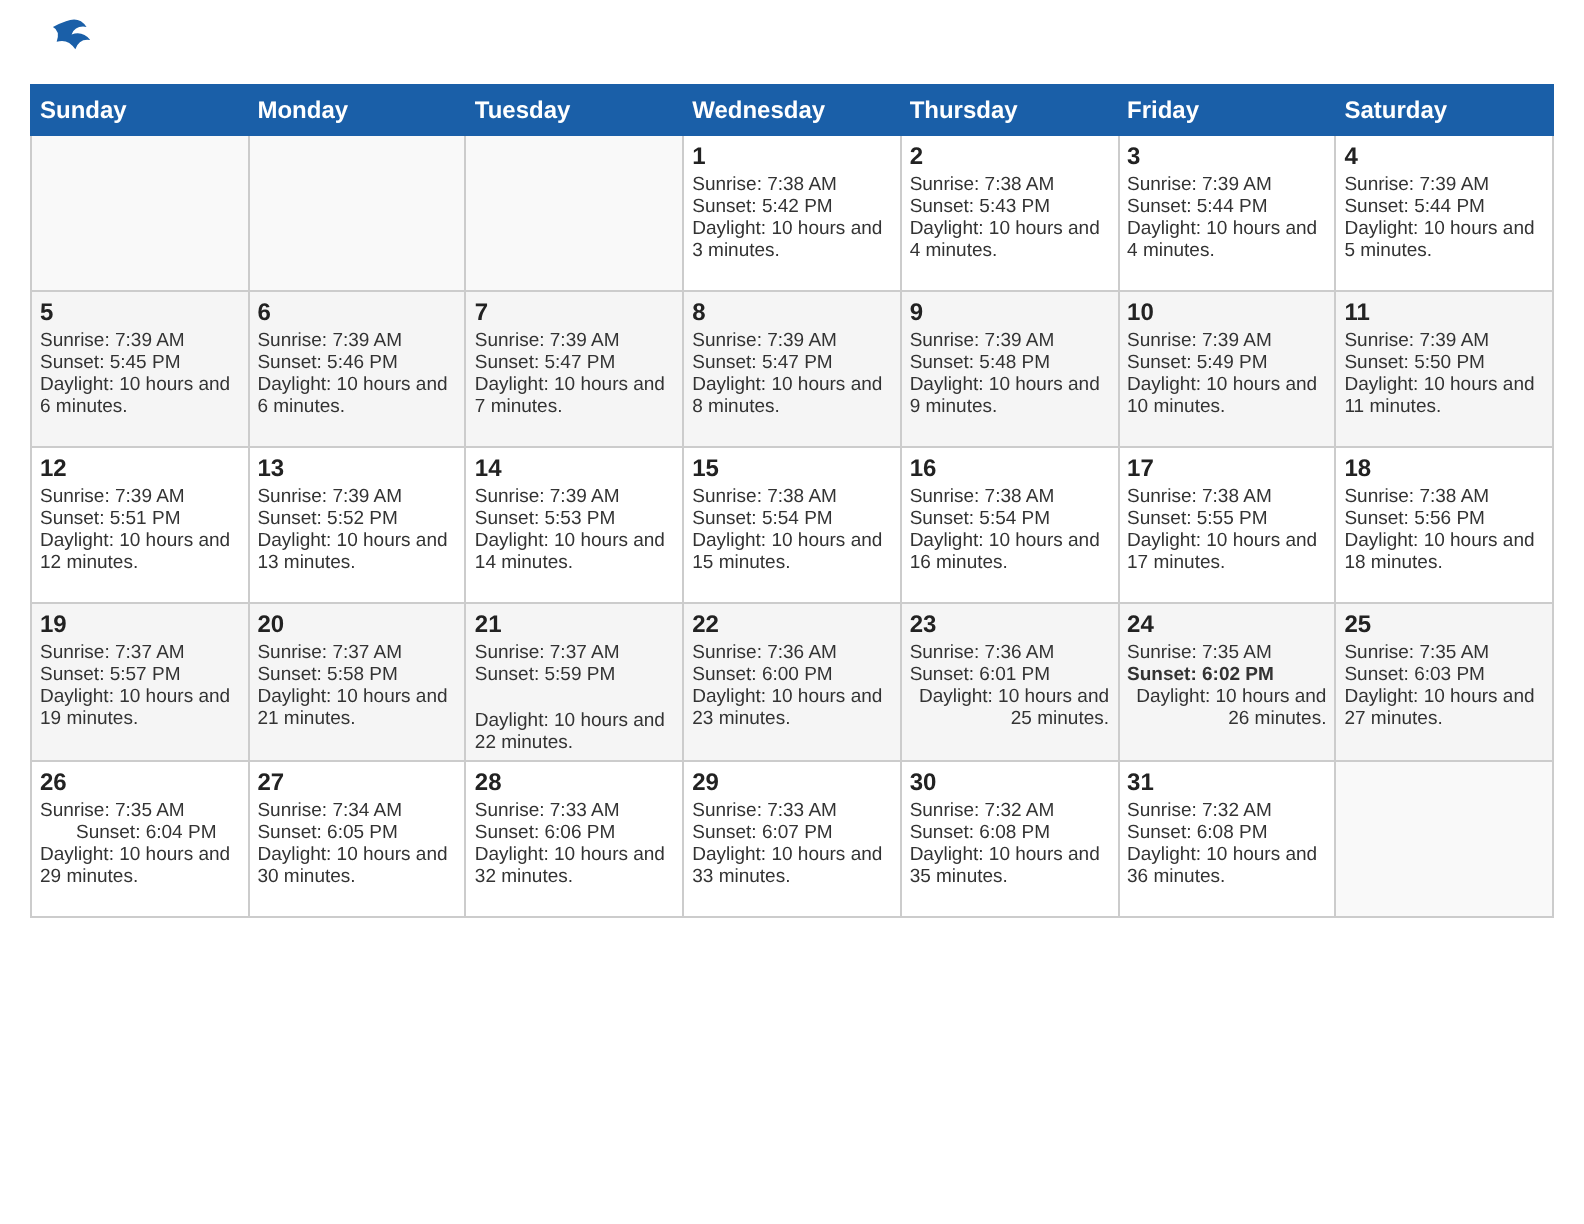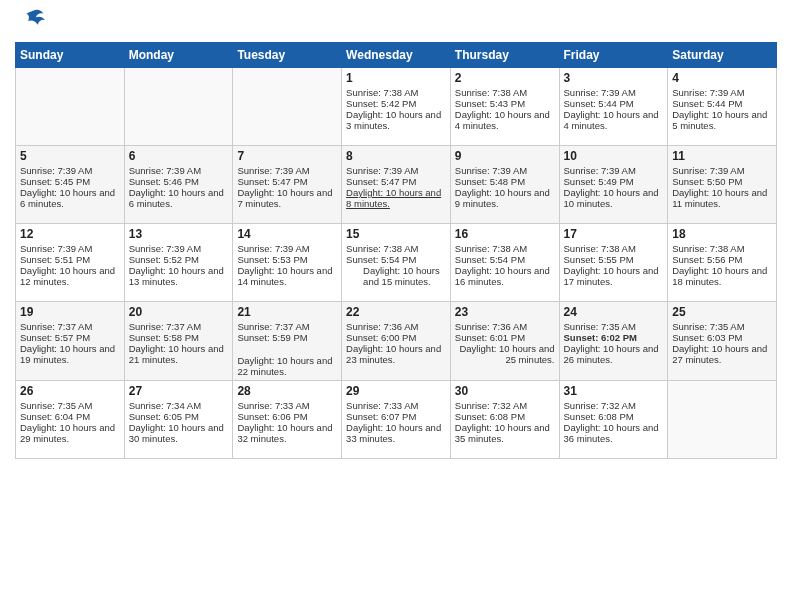--- a/index.html
+++ b/index.html
@@ -167,21 +167,21 @@
           <td>
             <span class="day-num">7</span>
             <span style="display: block;">Sunrise: 7:39 AM</span>
             <span style="display: block;">Sunset: 5:47 PM</span>
             <span style="display: block;">Daylight: 10 hours and 7 minutes.</span>
           </td>
           <td>
             <span class="day-num">8</span>
             <span style="display: block;">Sunrise: 7:39 AM</span>
             <span style="display: block;">Sunset: 5:47 PM</span>
-            <span style="display: block; text-decoration: underline;">Daylight: 10 hours and 8 minutes.</span>
+            <span style="display: block;">Daylight: 10 hours and 8 minutes.</span>
           </td>
           <td>
             <span class="day-num">9</span>
             <span style="display: block;">Sunrise: 7:39 AM</span>
             <span style="display: block;">Sunset: 5:48 PM</span>
             <span style="display: block;">Daylight: 10 hours and 9 minutes.</span>
           </td>
           <td>
             <span class="day-num">10</span>
             <span style="display: block;">Sunrise: 7:39 AM</span>
@@ -211,21 +211,21 @@
           <td>
             <span class="day-num">14</span>
             <span style="display: block;">Sunrise: 7:39 AM</span>
             <span style="display: block;">Sunset: 5:53 PM</span>
             <span style="display: block;">Daylight: 10 hours and 14 minutes.</span>
           </td>
           <td>
             <span class="day-num">15</span>
             <span style="display: block;">Sunrise: 7:38 AM</span>
             <span style="display: block;">Sunset: 5:54 PM</span>
-            <span style="display: block; margin-left: 17px;">Daylight: 10 hours and 15 minutes.</span>
+            <span style="display: block;">Daylight: 10 hours and 15 minutes.</span>
           </td>
           <td>
             <span class="day-num">16</span>
             <span style="display: block;">Sunrise: 7:38 AM</span>
             <span style="display: block;">Sunset: 5:54 PM</span>
             <span style="display: block;">Daylight: 10 hours and 16 minutes.</span>
           </td>
           <td>
             <span class="day-num">17</span>
             <span style="display: block;">Sunrise: 7:38 AM</span>
@@ -267,34 +267,34 @@
           <td>
             <span class="day-num">23</span>
             <span style="display: block;">Sunrise: 7:36 AM</span>
             <span style="display: block;">Sunset: 6:01 PM</span>
             <span style="display: block; text-align: right;">Daylight: 10 hours and 25 minutes.</span>
           </td>
           <td>
             <span class="day-num">24</span>
             <span style="display: block;">Sunrise: 7:35 AM</span>
             <span style="display: block; font-weight: bold;">Sunset: 6:02 PM</span>
-            <span style="display: block;">Daylight: 10 hours and 26 minutes.</span>
+            <span style="display: block; text-align: right;">Daylight: 10 hours and 26 minutes.</span>
           </td>
           <td>
             <span class="day-num">25</span>
             <span style="display: block;">Sunrise: 7:35 AM</span>
             <span style="display: block;">Sunset: 6:03 PM</span>
             <span style="display: block;">Daylight: 10 hours and 27 minutes.</span>
           </td>
         </tr>
         <tr>
           <td>
             <span class="day-num">26</span>
             <span style="display: block;">Sunrise: 7:35 AM</span>
-            <span style="display: block;">Sunset: 6:04 PM</span>
+            <span style="display: block; margin-left: 18px;">Sunset: 6:04 PM</span>
             <span style="display: block;">Daylight: 10 hours and 29 minutes.</span>
           </td>
           <td>
             <span class="day-num">27</span>
             <span style="display: block;">Sunrise: 7:34 AM</span>
             <span style="display: block;">Sunset: 6:05 PM</span>
             <span style="display: block;">Daylight: 10 hours and 30 minutes.</span>
           </td>
           <td>
             <span class="day-num">28</span>

